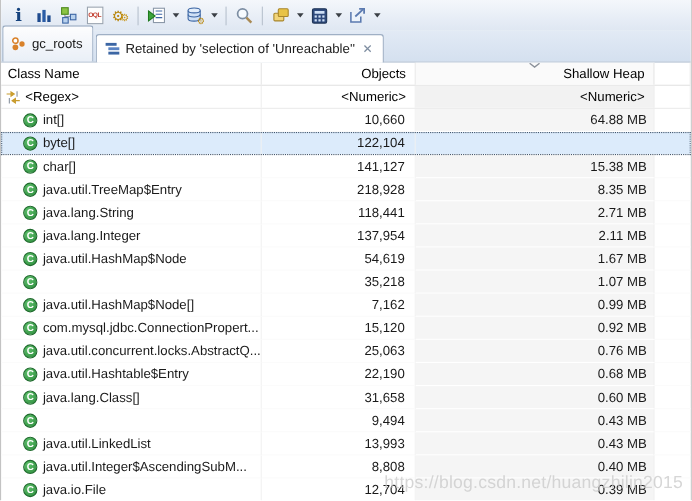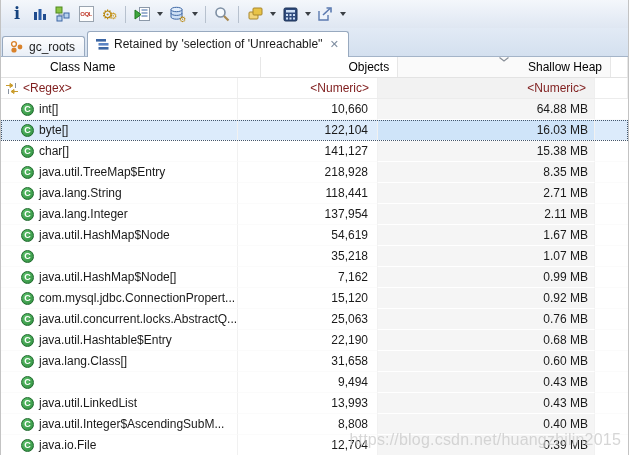--- a/index.html
+++ b/index.html
@@ -37,21 +37,21 @@
   .gears { font-size:13px; color:#b8860b; line-height:1; letter-spacing:-4px; padding-right:3px;}
   .gears .g2 { font-size:9px; color:#c9971c; }
   
   .tabbar {
     height:29px; display:flex; align-items:flex-end;
     background: linear-gradient(180deg,#e2eaf5 0%,#d4e0ef 100%);
     border-bottom:1px solid #a4b4c8;
     padding-left:1px; position:relative;
   }
   .tab {
-    height:20px; display:flex; align-items:center; gap:5px;
+    height:33px; display:flex; align-items:center; gap:5px;
     padding:0 9px 0 7px;
     border:1px solid #98a9bf; border-bottom:none;
     border-radius:3px 3px 0 0;
     background: linear-gradient(180deg,#fdfdfe,#e9eff7);
     margin-right:2px; white-space:nowrap;
   }
   .tab.active {
     background:#fff; height:26px; margin-bottom:-1px; z-index:2;
     padding-bottom:1px;
   }
@@ -59,24 +59,24 @@
   
   .grid { position:relative; }
   .hdr-row, .flt-row, .row { display:flex; height:21px; align-items:stretch; }
   .cell { display:flex; align-items:center; overflow:hidden; white-space:nowrap; }
   .col-class   { width:237px; }
   .col-objects { width:140px; justify-content:flex-end; }
   .col-heap    { width:217px; justify-content:flex-end; }
   .col-fill    { flex:1; }
   .hdr-row { border-bottom:1px solid #e3e3e3; background:#fff; }
   .hdr-row .cell { border-right:1px solid #e7e7e7; padding:0 8px; color:#000; }
-  .hdr-row .col-class { padding-left:22px;margin-left:27px; }
+  .hdr-row .col-class { padding-left:6px; }
   .hdr-row .col-heap { position:relative; background:#fafafa; }
   .sort-chevron { position:absolute; top:0; left:50%; transform:translateX(-50%); line-height:5px; }
-  .flt-row { border-bottom:1px solid #ececec; color:#7f1d1d; }
+  .flt-row { border-bottom:1px solid #ececec; color:#000000; }
   .flt-row .cell { border-right:1px solid #efefef; padding:0 8px; }
   .flt-row .col-class { padding-left:4px; gap:4px; }
   .flt-row .col-heap { background:#f2f2f2; }
   .row .cell { border-right:1px solid #f1f1f1; border-bottom:1px solid #fbfbfb; }
   .row .col-class { padding-left:20px; gap:5px; }
   .row .col-objects { padding-right:9px; }
   .row .col-heap { padding-right:6px; background:#f5f5f5; border-bottom:1px solid #fff; }
   .row .col-fill { border-right:none; }
   .row.selected { outline:1px dotted #44566b; outline-offset:-1px; }
   .row.selected .col-class, .row.selected .col-objects, .row.selected .col-fill { background:#dcebfb; }
@@ -260,21 +260,20 @@
     <div class="cell col-heap cheap">64.88 MB</div>
     <div class="cell col-fill"></div>
   </div>
 
   <div class="row selected">
     <div class="cell col-class">
       <span class="cicon">C</span>
       <span class="cname">byte[]</span>
     </div>
     <div class="cell col-objects cobjects">122,104</div>
-    <div class="cell col-heap cheap">16.03 MB</div>
     <div class="cell col-fill"></div>
   </div>
 
   <div class="row">
     <div class="cell col-class">
       <span class="cicon">C</span>
       <span class="cname">char[]</span>
     </div>
     <div class="cell col-objects cobjects">141,127</div>
     <div class="cell col-heap cheap">15.38 MB</div>

